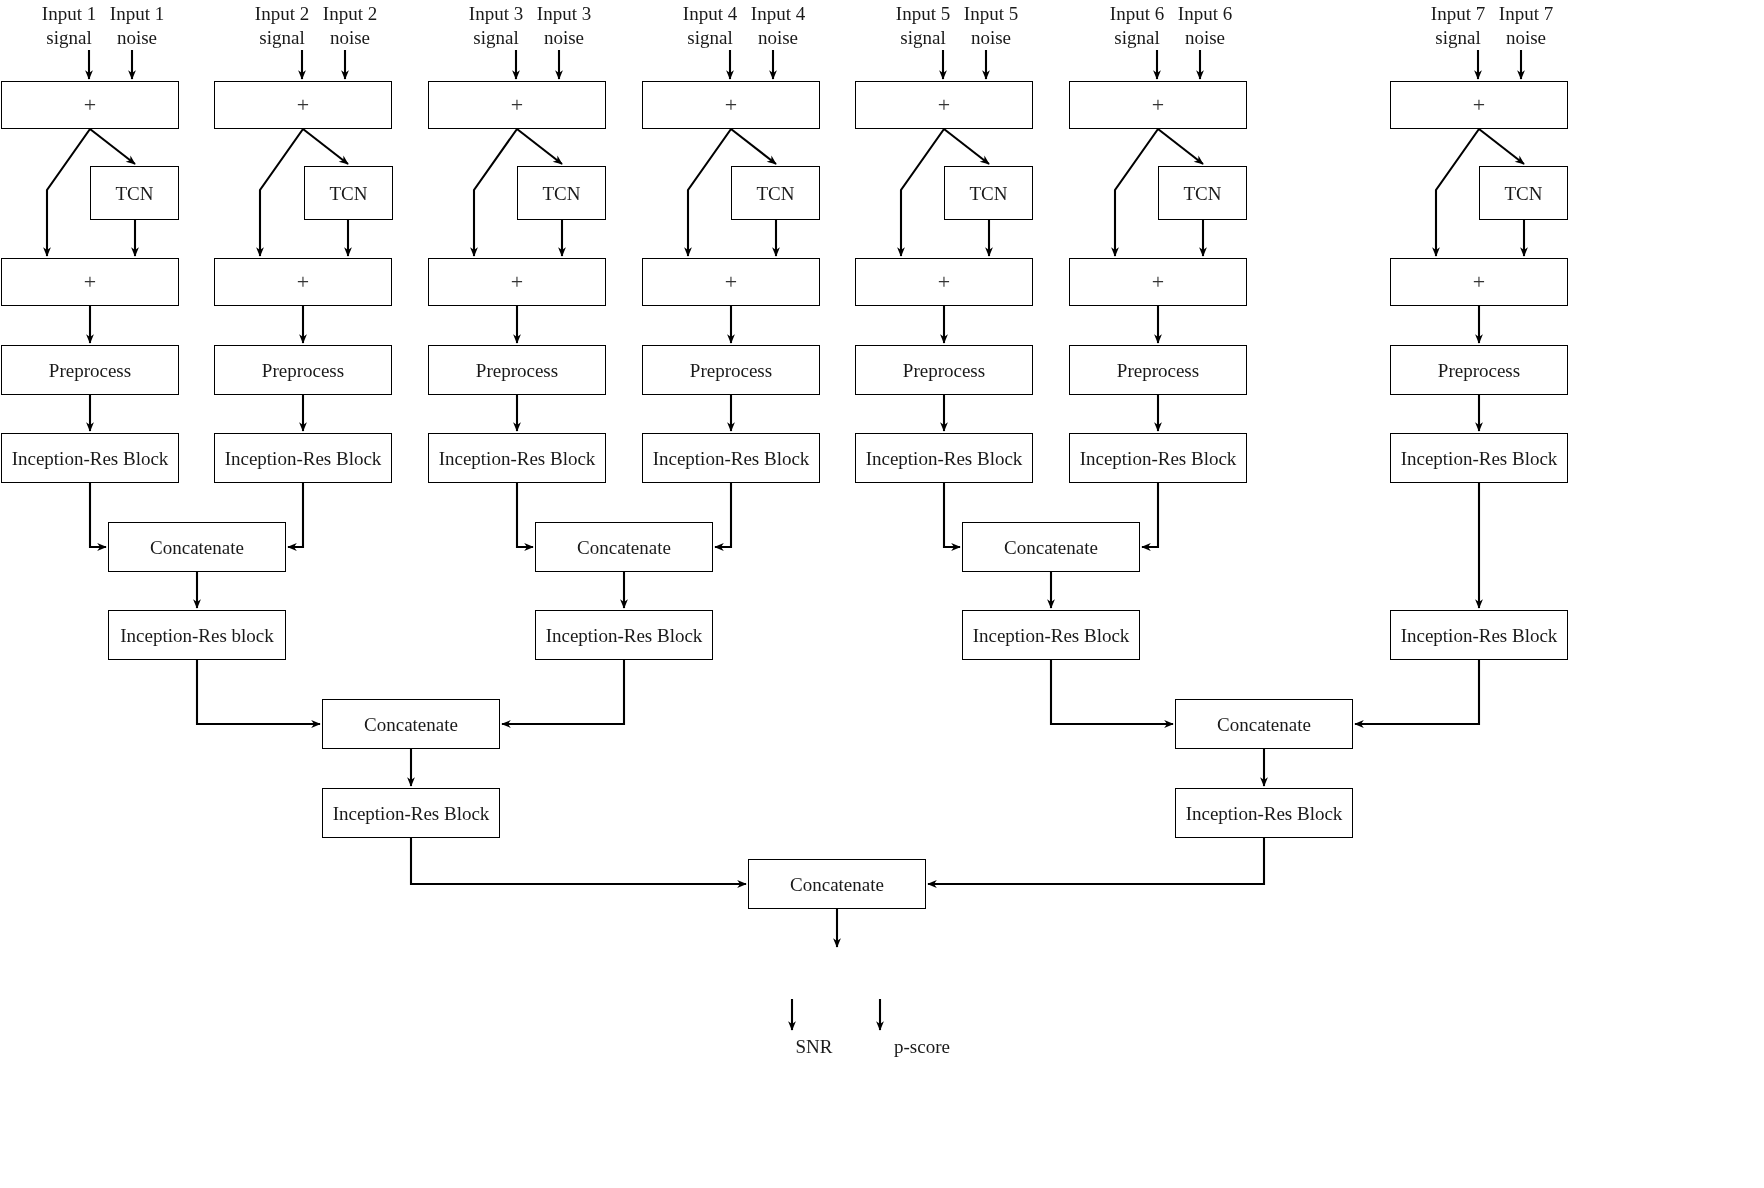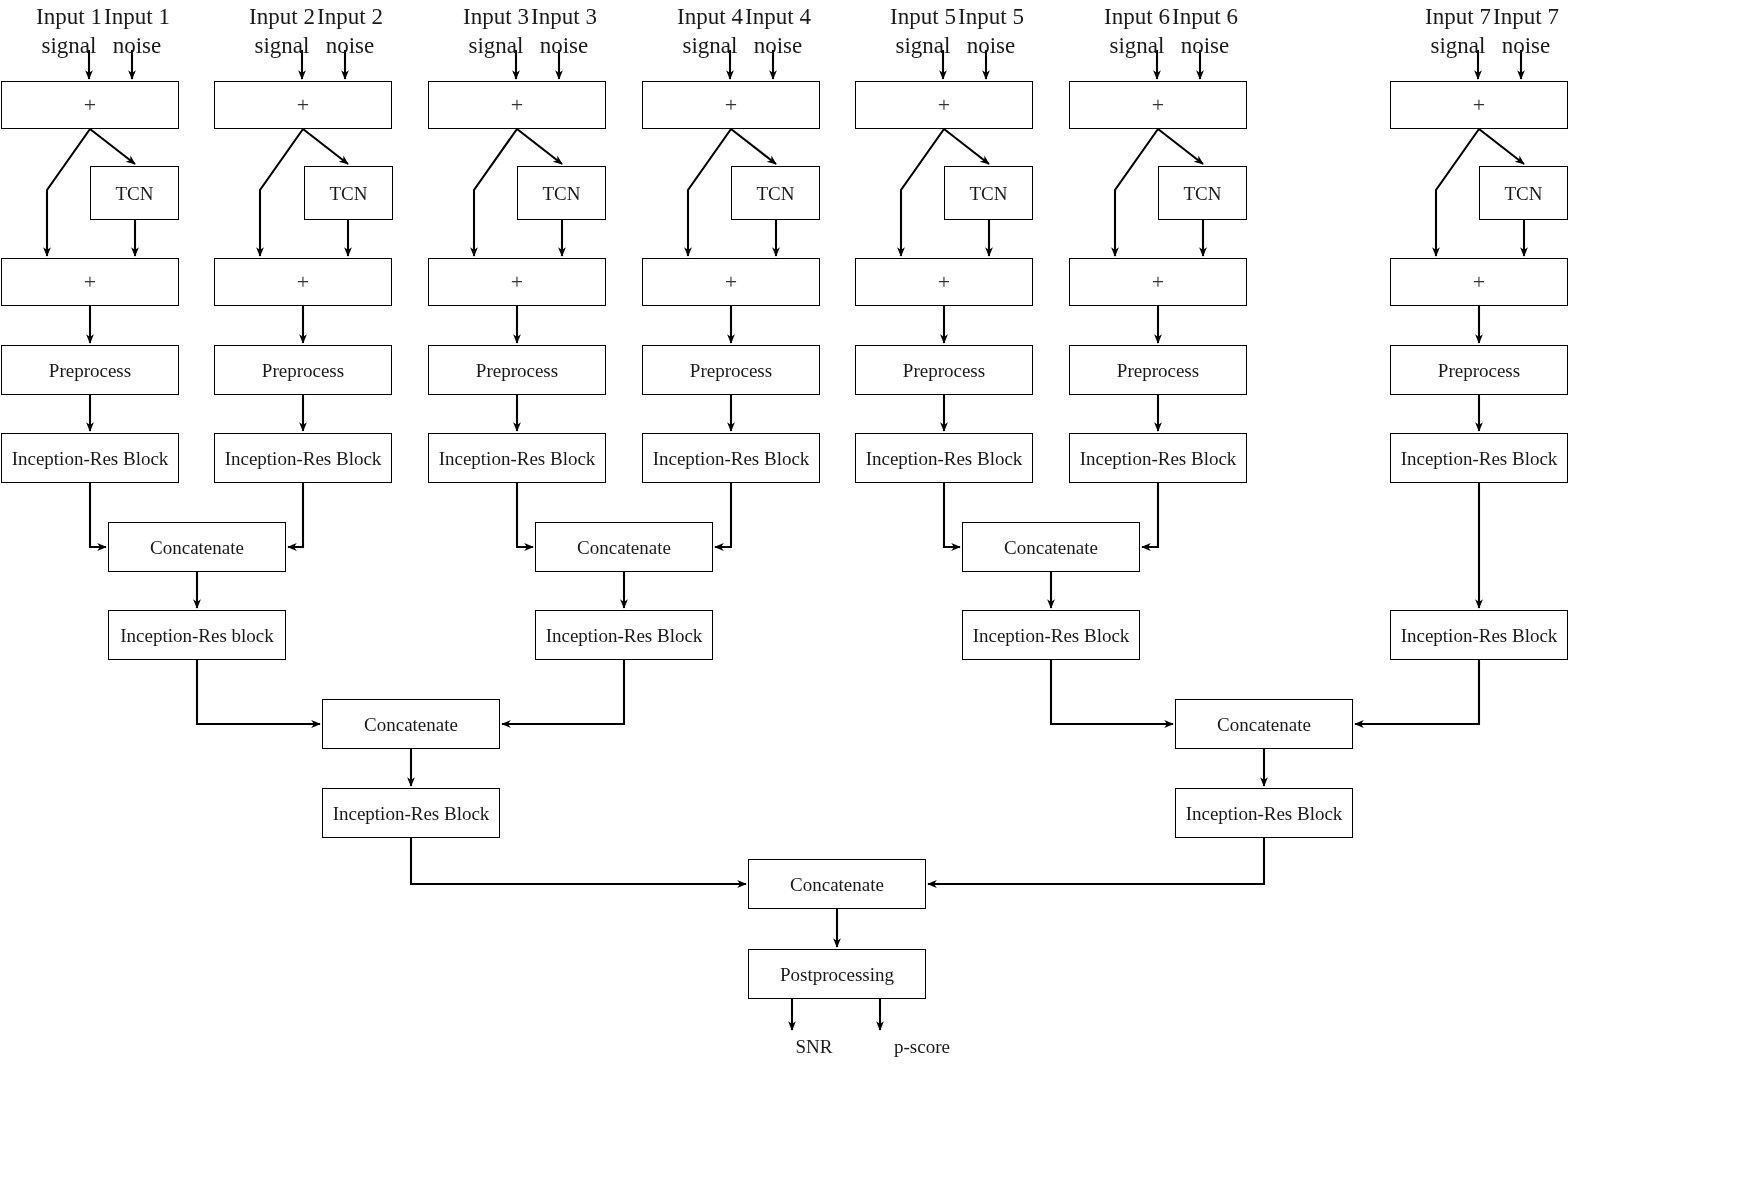--- a/index.html
+++ b/index.html
@@ -37,21 +37,21 @@
   }
   .node.plus {
     font-size: 22px;
     color: #333333;
   }
   .label {
     position: absolute;
     box-sizing: border-box;
     text-align: center;
     color: #1a1a1a;
-    font-size: 23px;
+    font-size: 19px;
     line-height: 1.28;
     white-space: pre-line;
     display: flex;
     align-items: flex-start;
     justify-content: center;
   }
   .outlabel {
     position: absolute;
     text-align: center;
     color: #1a1a1a;
@@ -224,18 +224,17 @@
   <div class="node" style="left:1390px;top:610px;width:178px;height:50px;">Inception-Res Block</div>
 
   <div class="node" style="left:322px;top:699px;width:178px;height:50px;">Concatenate</div>
   <div class="node" style="left:1175px;top:699px;width:178px;height:50px;">Concatenate</div>
 
   <div class="node" style="left:322px;top:788px;width:178px;height:50px;">Inception-Res Block</div>
   <div class="node" style="left:1175px;top:788px;width:178px;height:50px;">Inception-Res Block</div>
 
   <div class="node" style="left:748px;top:859px;width:178px;height:50px;">Concatenate</div>
 
-  <div class="node" style="left:748px;top:949px;width:178px;height:50px;">Postprocessing</div>
 
   <div class="outlabel" style="left:772px;top:1037px;width:84px;">SNR</div>
   <div class="outlabel" style="left:880px;top:1037px;width:84px;">p-score</div>
 
 </div>
 
 </body></html>

